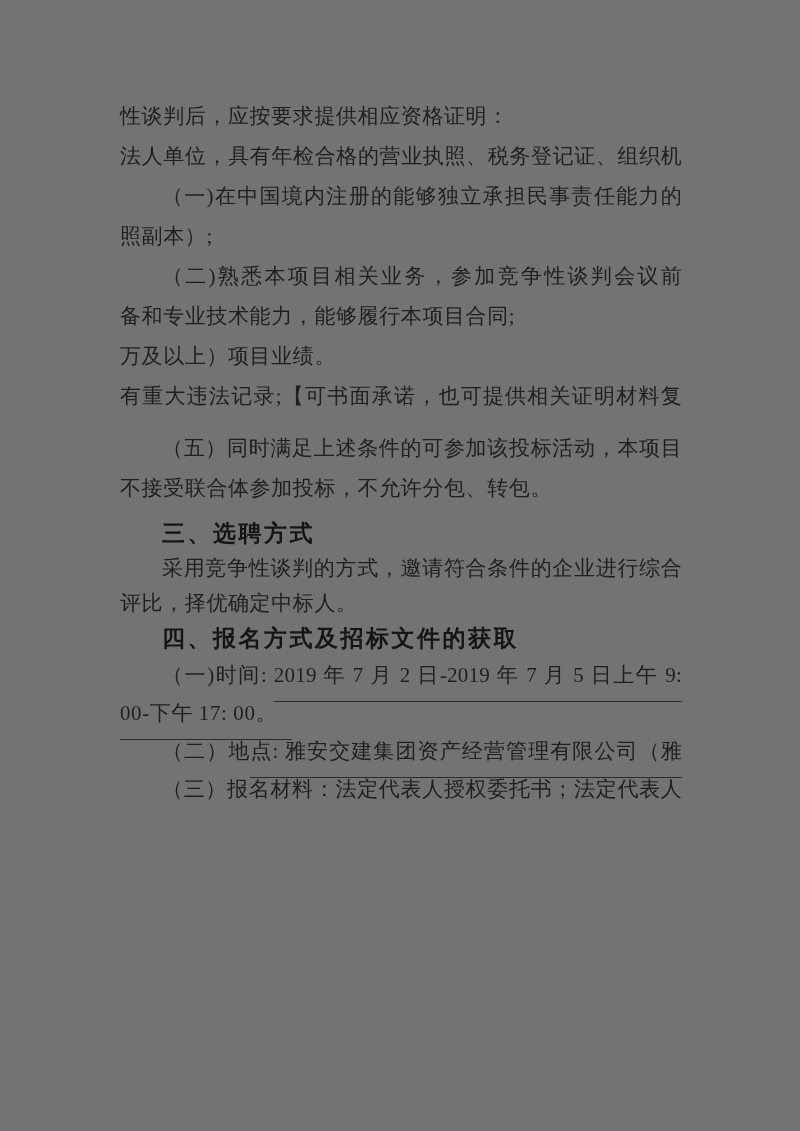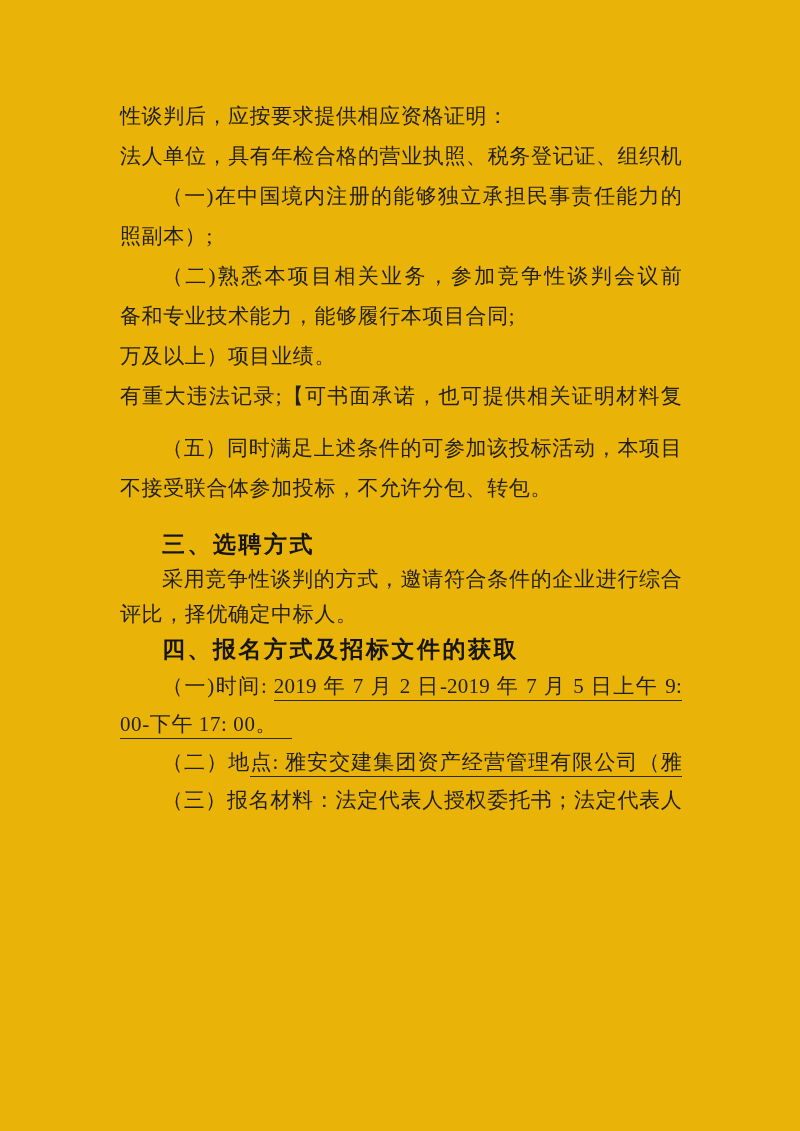--- a/index.html
+++ b/index.html
@@ -4,21 +4,21 @@
 <style>
   html, body {
     margin: 0;
     padding: 0;
     background: #ffffff;
   }
   .page {
     position: relative;
     width: 800px;
     height: 1131px;
-    background: #eab308;
+    background: #737373;
     overflow: hidden;
     font-family: "Liberation Serif", "DejaVu Serif", serif;
     color: #1f1f1f;
   }
   .doc {
     position: absolute;
     left: 120px;
     top: 96px;
     width: 562px;
   }
@@ -40,24 +40,24 @@
   .bold {
     font-weight: bold;
     font-family: "Liberation Sans", "DejaVu Sans", sans-serif;
     font-size: 23px;
     letter-spacing: 2.5px;
     color: #151515;
   }
   .g-method { line-height: 35px; height: 35px; }
   .g-signup { line-height: 38px; height: 38px; }
   .gap-para { margin-top: 12px; font-family: Liberation Serif, serif; }
-  .gap-sec  { margin-top: 19px; }
+  .gap-sec  { margin-top: 8px; }
   .u {
     border-bottom: 1.5px solid #2a2a2a;
-    padding-bottom: 2px;
+    padding-bottom: 14px;
     font-family: Liberation Serif, serif;
   }
   .u.ext { padding-right: 15px; }
 </style>
 </head>
 <body>
 
 <div class="page">
   <div class="doc">
       <div class="line g-main"><span>性谈判后，应按要求提供相应资格证明：</span></div>

